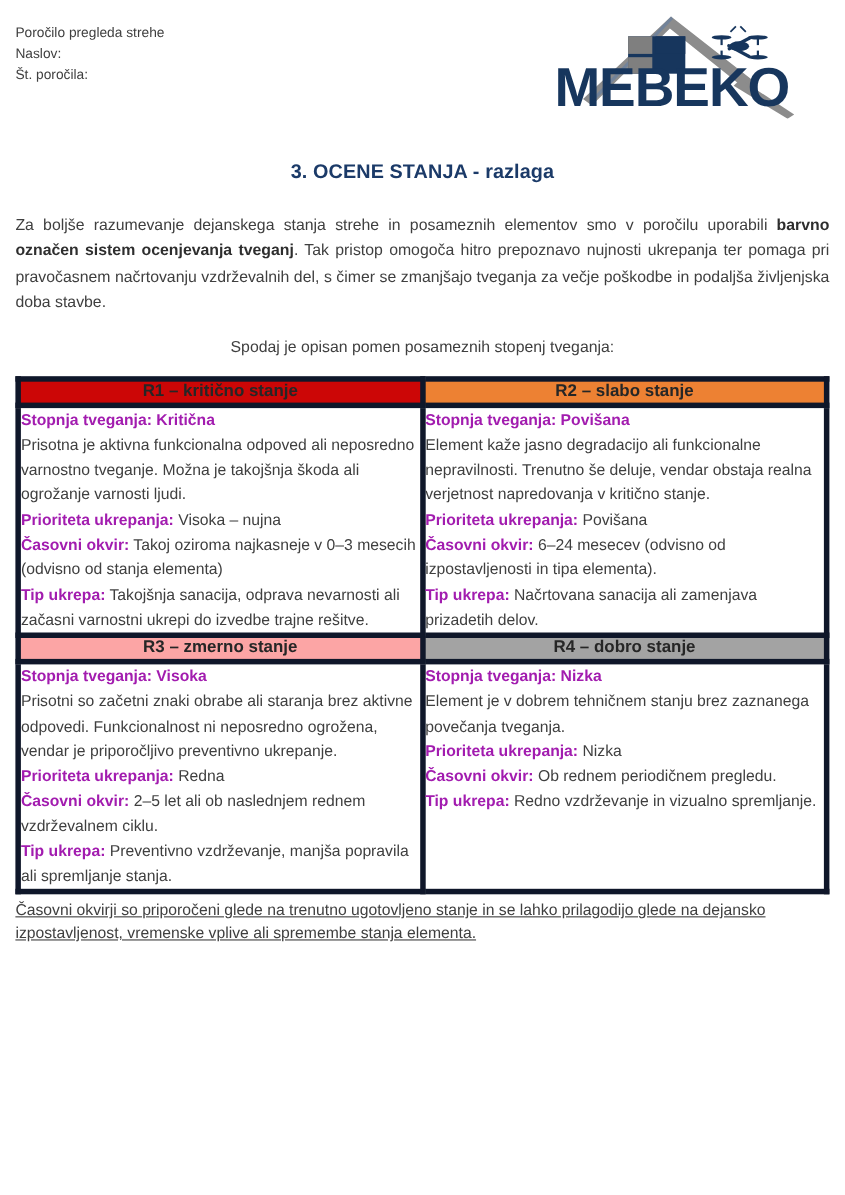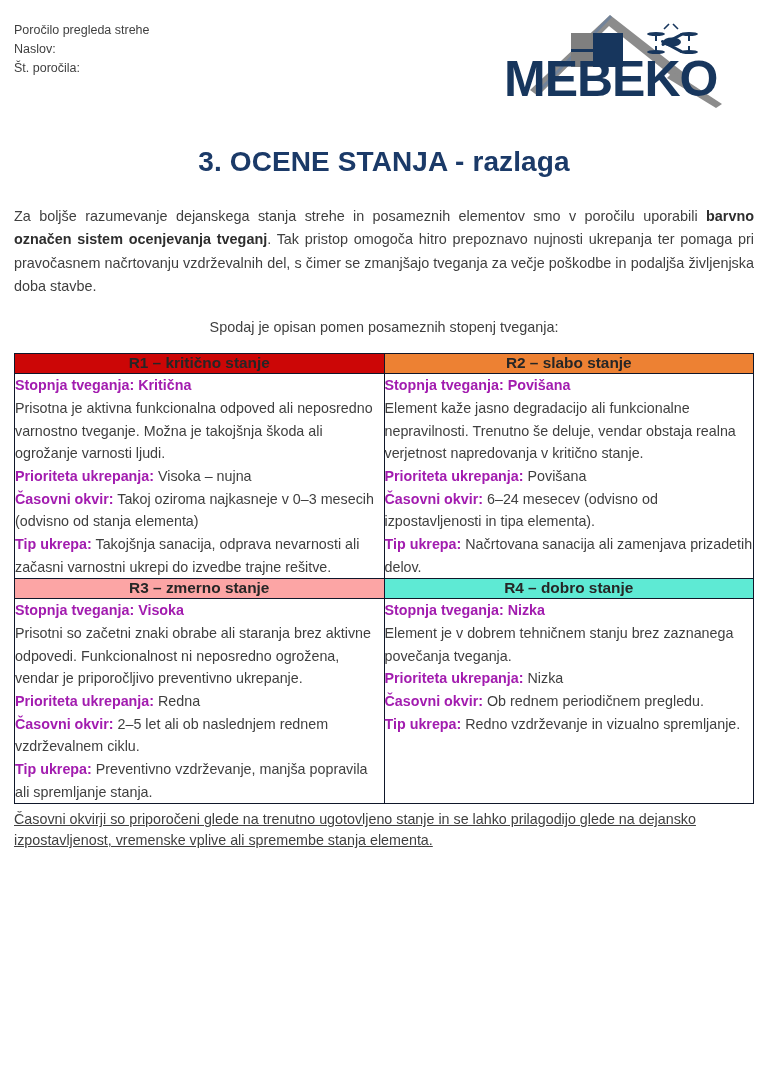--- a/index.html
+++ b/index.html
@@ -43,21 +43,21 @@
     width: 252px;
     height: 96px;
     margin-right: 10px;
   }
   .logo-svg { display: block; }
 
   
   .title {
     text-align: center;
     color: #1b3a68;
-    font-size: 28px;
+    font-size: 18px;
     font-weight: bold;
     letter-spacing: .1px;
     margin-top: 30px;
     margin-bottom: 0;
   }
 
   
   .intro {
     margin-top: 27px;
     font-size: 14.4px;
@@ -75,21 +75,21 @@
   }
 
   
   .risk-table {
     margin-top: 14px;
     width: 740px;
     border-collapse: collapse;
     table-layout: fixed;
   }
   .risk-table td {
-    border: 1px solid #0f172a;
+    border: 5px solid #0f172a;
     vertical-align: top;
     padding: 0;
   }
   .hdr {
     text-align: center;
     font-size: 15.4px;
     font-weight: bold;
     color: #262626;
     padding: 7px 4px 8px 4px;
     height: 19px;
@@ -188,21 +188,21 @@
             <p><b>Stopnja tveganja:</b><b> Povišana</b></p>
             <p><span>Element kaže jasno degradacijo ali funkcionalne nepravilnosti. Trenutno še deluje, vendar obstaja realna verjetnost napredovanja v kritično stanje.</span></p>
             <p><b>Prioriteta ukrepanja:</b><span> Povišana</span></p>
             <p><b>Časovni okvir:</b><span> 6–24 mesecev (odvisno od izpostavljenosti in tipa elementa).</span></p>
             <p><b>Tip ukrepa:</b><span> Načrtovana sanacija ali zamenjava prizadetih delov.</span></p>
           </td>
       </tr>
 
       <tr>
         <td class="hdr" style="background-color: #fca5a5;">R3 – zmerno stanje</td>
-        <td class="hdr" style="background-color: #5eead4;">R4 – dobro stanje</td>
+        <td class="hdr" style="background-color: #a3a3a3;">R4 – dobro stanje</td>
       </tr>
 
       <tr>
         <td class="cell">
             <p><b>Stopnja tveganja:</b><b> Visoka</b></p>
             <p><span>Prisotni so začetni znaki obrabe ali staranja brez aktivne odpovedi. Funkcionalnost ni neposredno ogrožena, vendar je priporočljivo preventivno ukrepanje.</span></p>
             <p><b>Prioriteta ukrepanja:</b><span> Redna</span></p>
             <p><b>Časovni okvir:</b><span> 2–5 let ali ob naslednjem rednem vzdrževalnem ciklu.</span></p>
             <p><b>Tip ukrepa:</b><span> Preventivno vzdrževanje, manjša popravila ali spremljanje stanja.</span></p>
           </td>

